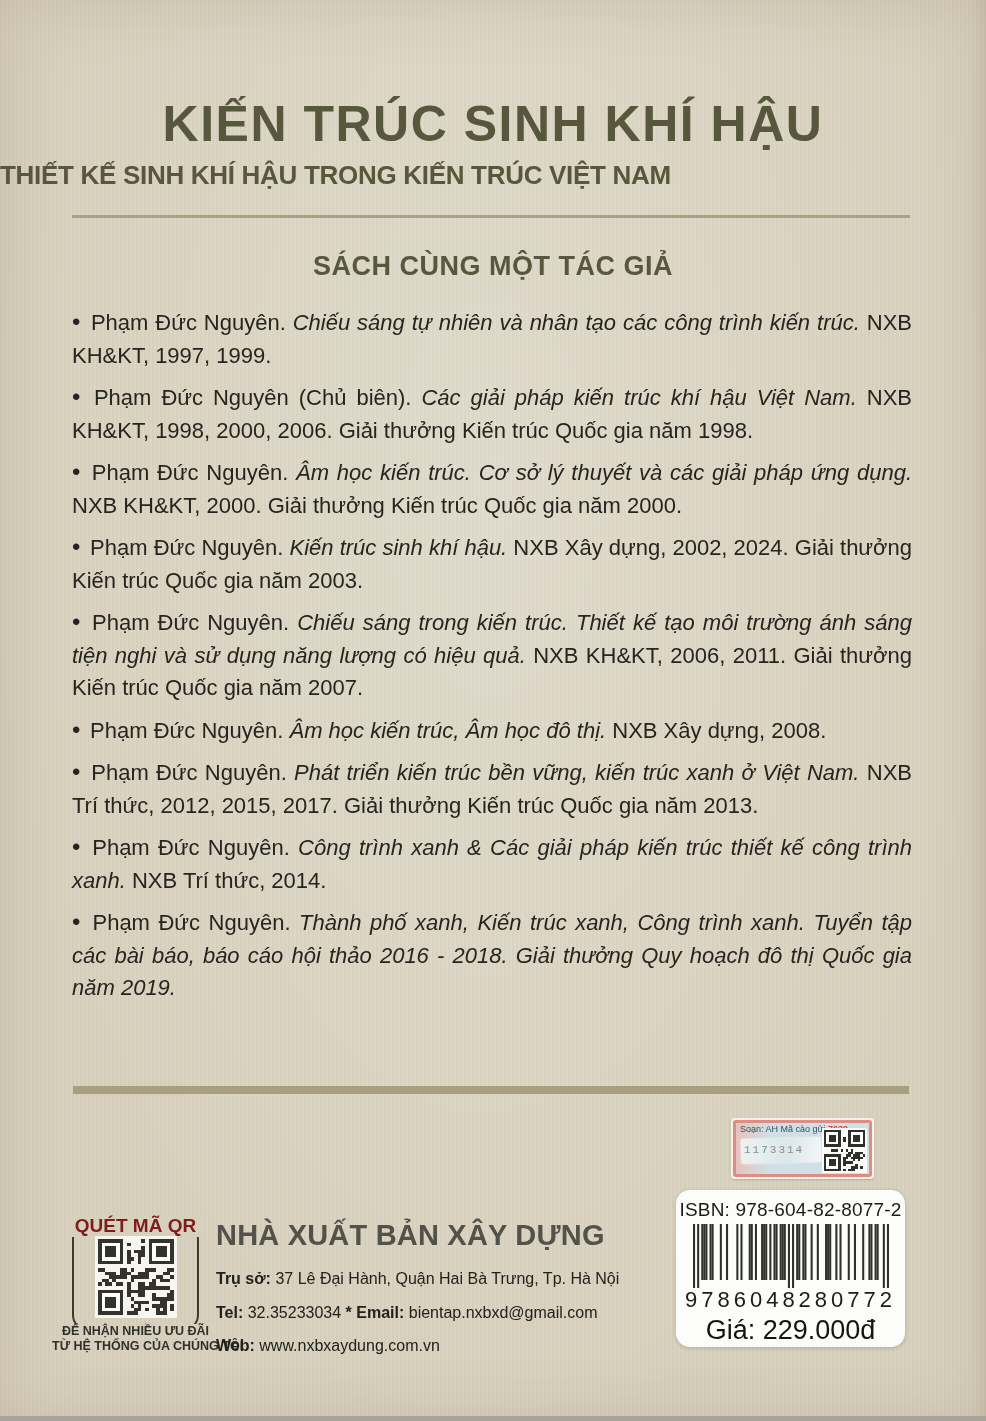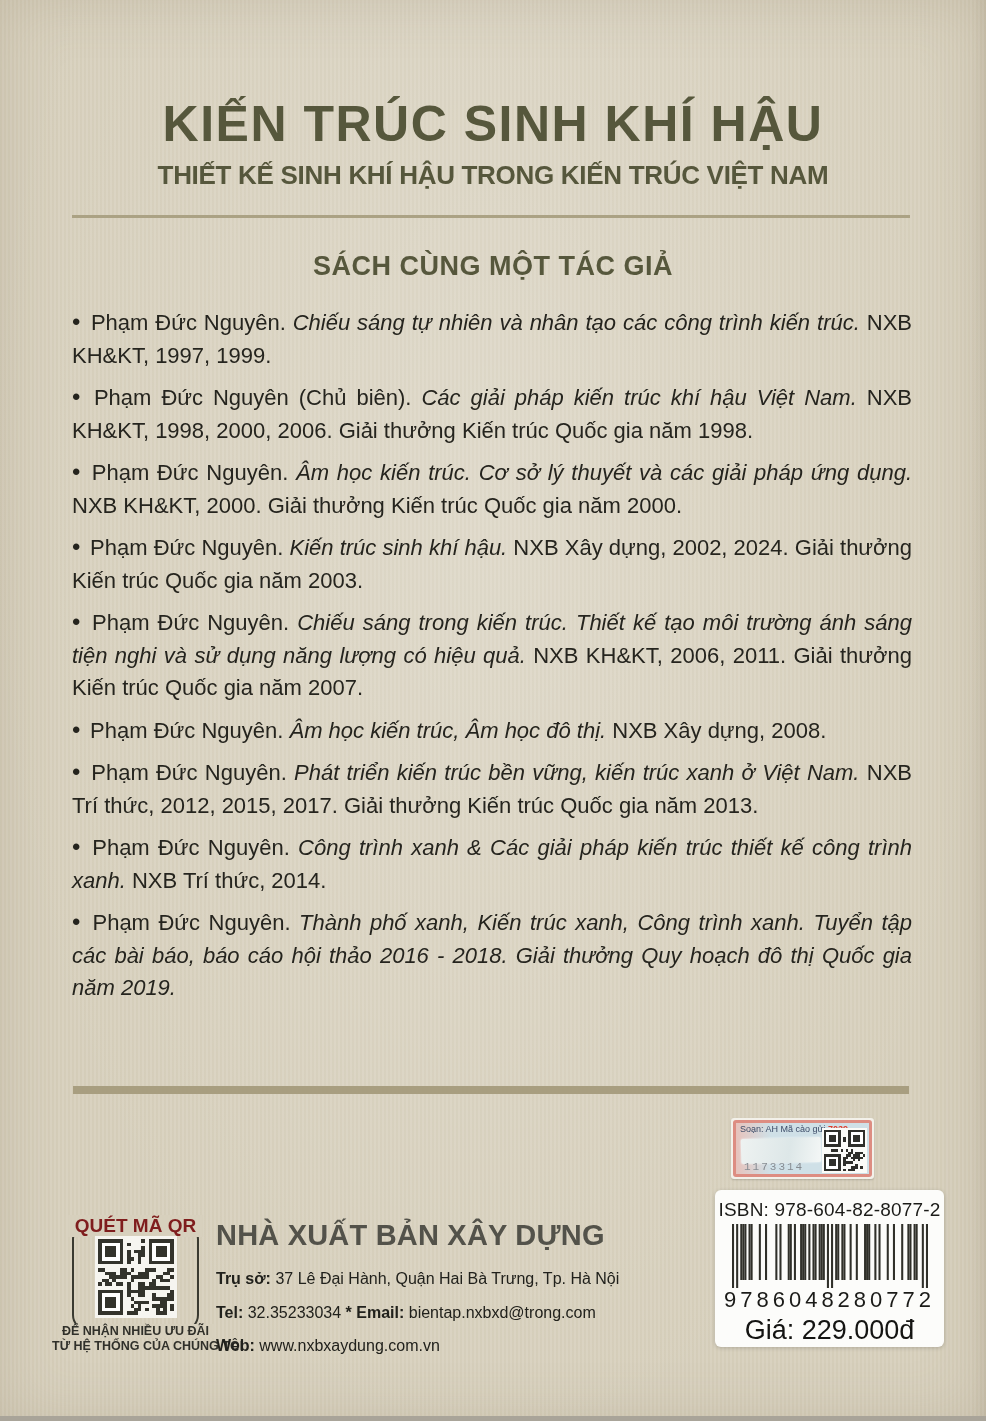--- a/index.html
+++ b/index.html
@@ -11,21 +11,21 @@
       repeating-linear-gradient(90deg, rgba(189,178,148,0.10) 0 2px, rgba(255,255,255,0.05) 2px 4px),
       var(--background,#d7d0bd);
     box-shadow:inset 0 0 60px rgba(120,105,75,0.18);
   }
   .edge-bottom{position:absolute;left:0;right:0;bottom:0;height:5px;background:#a9a499;}
   .edge-right{position:absolute;top:0;right:0;bottom:0;width:14px;background:linear-gradient(90deg,rgba(0,0,0,0),rgba(100,85,60,0.08));}
 
   
   .title{position:absolute;top:95px;left:0;width:100%;text-align:center;margin:0;
     font-size:50px;font-weight:bold;letter-spacing:1.5px;color:var(--heading_olive,#56573c);}
-  .subtitle{position:absolute;top:160px;left:0;width:100%;text-align:center;margin:0;
+  .subtitle{position:absolute;top:160px;left:0;width:100%;text-align:left;margin:0;
     font-size:26px;font-weight:bold;letter-spacing:-0.3px;color:var(--heading_olive,#56573c);}
   .rule-thin{position:absolute;top:215px;left:72px;width:838px;height:3px;background:var(--divider_tan,#aba284);}
   .section-heading{position:absolute;top:251px;left:0;width:100%;text-align:center;margin:0;
     font-size:27px;font-weight:bold;letter-spacing:0.5px;color:var(--heading_olive,#56573c);}
 
   
   .books{position:absolute;top:306px;left:72px;width:840px;margin:0;padding:0;list-style:none;}
   .books li{font-size:22px;line-height:32.5px;margin:0 0 9px 0;color:var(--body_text,#25241e);
     text-align:justify;}
   .books li:last-child{margin-bottom:0;}
@@ -38,21 +38,21 @@
   
   .sticker{position:absolute;left:731px;top:1118px;width:143px;height:61px;background:#f3f1ea;
     padding:2px;box-sizing:border-box;border-radius:3px;box-shadow:0 1px 2px rgba(0,0,0,0.18);}
   .sticker-inner{position:relative;width:100%;height:100%;box-sizing:border-box;
     border:3px solid #dd8d82;border-radius:3px;
     background:linear-gradient(90deg,#e7c3bc 0,#cfe0e7 26%,#cfe0e7 100%);}
   .sticker-line{position:absolute;top:1px;left:4px;right:4px;font-size:9px;color:#3c4c68;white-space:nowrap;overflow:hidden;}
   .sticker-line .code{color:var(--sticker_code_red,#e03b2a);font-weight:bold;}
   .holo-strip{position:absolute;left:5px;top:15px;width:80px;height:25px;background:linear-gradient(100deg,#eef2f1,#dde7e8 60%,#f4f7f6);
     border-radius:2px;transform:rotate(-1.5deg);box-shadow:0 0 2px rgba(255,255,255,0.9);}
-  .sticker-serial{position:absolute;left:8px;bottom:1px;font-family:"Liberation Mono",monospace;
+  .sticker-serial{position:absolute;left:8px;bottom:18px;font-family:"Liberation Mono",monospace;
     font-size:11px;letter-spacing:2px;color:#878c92;}
   .sticker-qr{position:absolute;right:2px;top:5px;width:45px;height:45px;background:#fbfbf8;padding:2px;box-sizing:border-box;}
   .sticker-qr svg{width:100%;height:100%;display:block;}
 
   
   .qr-frame{position:absolute;left:72px;top:1223px;width:123px;height:104px;
     border:2.5px solid #3a3a31;border-radius:16px;}
   .qr-top-label{position:absolute;top:-10px;left:50%;transform:translateX(-50%);
     background:var(--background,#d7d0bd);padding:0 7px;font-size:19px;font-weight:bold;color:#7f1d1d;white-space:nowrap;}
   .qr-main{position:absolute;left:50%;top:11px;transform:translateX(-50%);width:82px;height:82px;
@@ -62,21 +62,21 @@
     background:var(--background,#d7d0bd);padding:0 5px;font-size:12.5px;font-weight:bold;color:#30302a;white-space:nowrap;}
   .qr-caption2{position:absolute;left:52px;top:1339px;width:168px;text-align:center;
     font-size:12.5px;font-weight:bold;color:#30302a;white-space:nowrap;}
 
   .publisher{position:absolute;left:216px;top:1219px;width:450px;}
   .publisher-name{margin:0 0 10px 0;font-size:29px;font-weight:bold;color:#53524a;letter-spacing:0.2px;}
   .pub-line{font-size:16px;line-height:33.5px;color:#21211c;}
   .pub-line .b{font-weight:bold;}
 
   .price-label{position:absolute;left:676px;top:1190px;width:229px;height:157px;
-    background:#fcfcfa;border-radius:6px;box-shadow:0 1px 4px rgba(0,0,0,0.18);text-align:center;box-sizing:border-box;margin-left:39px;}
+    background:#fcfcfa;border-radius:14px;box-shadow:0 1px 4px rgba(0,0,0,0.18);text-align:center;box-sizing:border-box;}
   .isbn{margin:9px 0 0 0;font-size:19px;color:#1b1b18;letter-spacing:0.2px;}
   .barcode{display:block;margin:3px auto 0;width:196px;height:64px;fill:var(--barcode_ink,#30302a);}
   .barcode-digits{margin:-1px 0 0 0;font-size:22px;letter-spacing:4px;color:#1b1b18;}
   .price{margin:2px 0 0 0;font-size:27px;font-weight:normal;color:#141412;}
 </style>
 </head>
 <body>
 
 <div class="page">
 
@@ -300,21 +300,21 @@
         </svg>
       </div>
     <span class="qr-bottom-label">ĐỂ NHẬN NHIỀU ƯU ĐÃI</span>
   </div>
   <div class="qr-caption2">TỪ HỆ THỐNG CỦA CHÚNG TÔI</div>
 
   <div class="publisher">
     <h4 class="publisher-name">NHÀ XUẤT BẢN XÂY DỰNG</h4>
     <div id="publisher-lines">
         <div class="pub-line"><span class="b">Trụ sở: </span><span>37 Lê Đại Hành, Quận Hai Bà Trưng, Tp. Hà Nội</span></div>
-        <div class="pub-line"><span class="b">Tel: </span><span>32.35233034</span><span class="b">  *  </span><span class="b">Email: </span><span>bientap.nxbxd@trong.com</span></div>
+        <div class="pub-line"><span class="b">Tel: </span><span>32.35233034</span><span class="b">  *  </span><span class="b">Email: </span><span>bientap.nxbxd@gmail.com</span></div>
         <div class="pub-line"><span class="b">Web: </span><span>www.nxbxaydung.com.vn</span></div>
       </div>
   </div>
 
   <div class="price-label">
     <p class="isbn">ISBN: 978-604-82-8077-2</p>
     <svg class="barcode" id="barcode" viewBox="0 0 95 64" preserveAspectRatio="none">
         <rect x="0" y="0" width="1" height="64"></rect>
         <rect x="2" y="0" width="1" height="64"></rect>
         <rect x="4" y="0" width="1" height="56"></rect>

